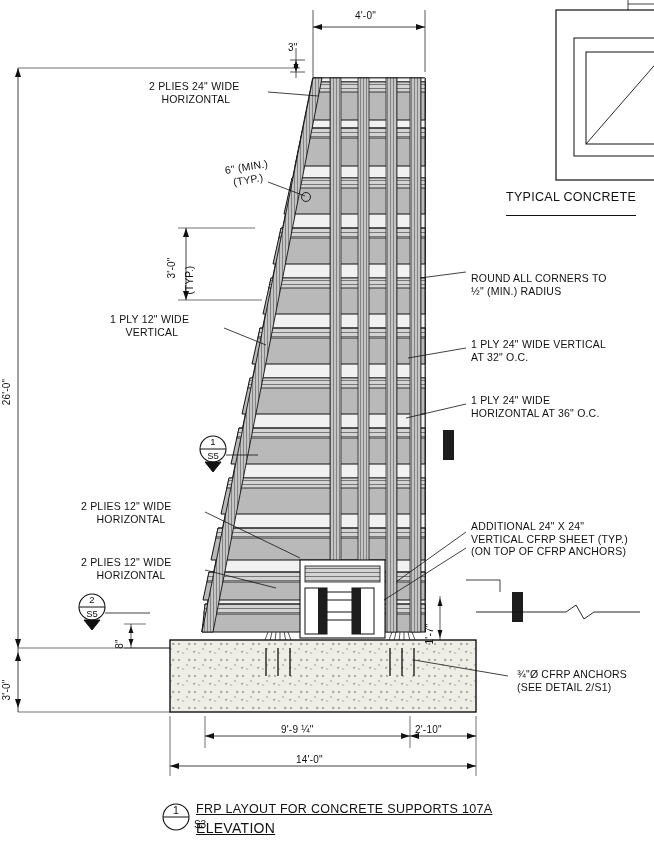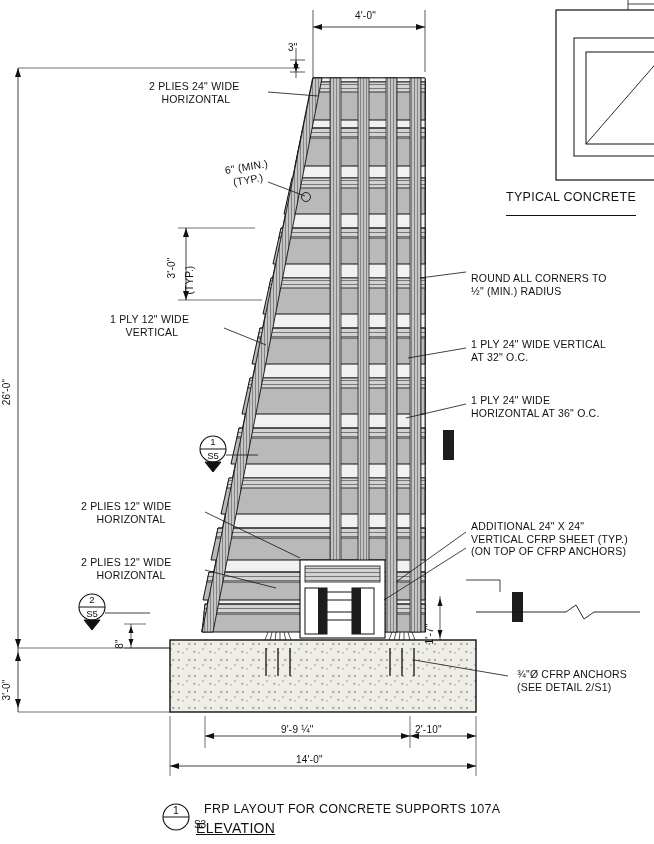--- a/index.html
+++ b/index.html
@@ -300,16 +300,16 @@
 <div class="lbl" style="left:517px;top:668px;">¾"Ø CFRP ANCHORS
 (SEE DETAIL 2/S1)</div>
 
 <div class="tagtext" style="left:203px;top:436px;width:20px;">1</div>
 <div class="tagtext" style="left:203px;top:450px;width:20px;">S5</div>
 <div class="tagtext" style="left:82px;top:594px;width:20px;">2</div>
 <div class="tagtext" style="left:82px;top:608px;width:20px;">S5</div>
 
 <div class="tagtext" style="left:166px;top:804px;width:20px;font-size:10.5px;">1</div>
 <div class="tagtext" style="left:166px;top:819px;width:20px;font-size:10px;margin-left:24px;">S3</div>
-<div class="title" style="left:204px;top:802px;">FRP LAYOUT FOR CONCRETE SUPPORTS 107A</div>
+<div class="title" style="left:196px;top:802px;text-decoration:underline;">FRP LAYOUT FOR CONCRETE SUPPORTS 107A</div>
 <div class="title" style="left:196px;top:820px;font-size:14px;text-decoration:underline;">ELEVATION</div>
 
 <div class="title under" style="left:506px;top:190px;">TYPICAL CONCRETE</div>
 
 </body></html>

